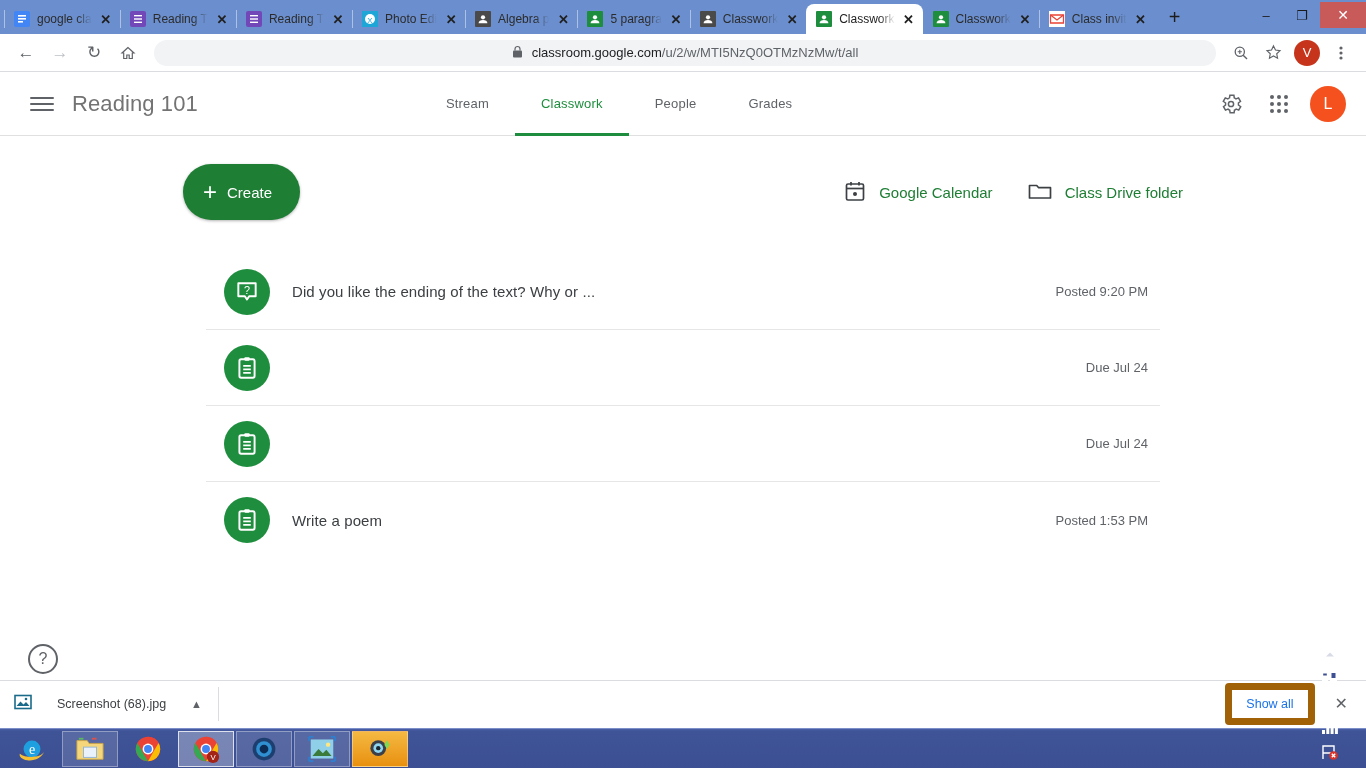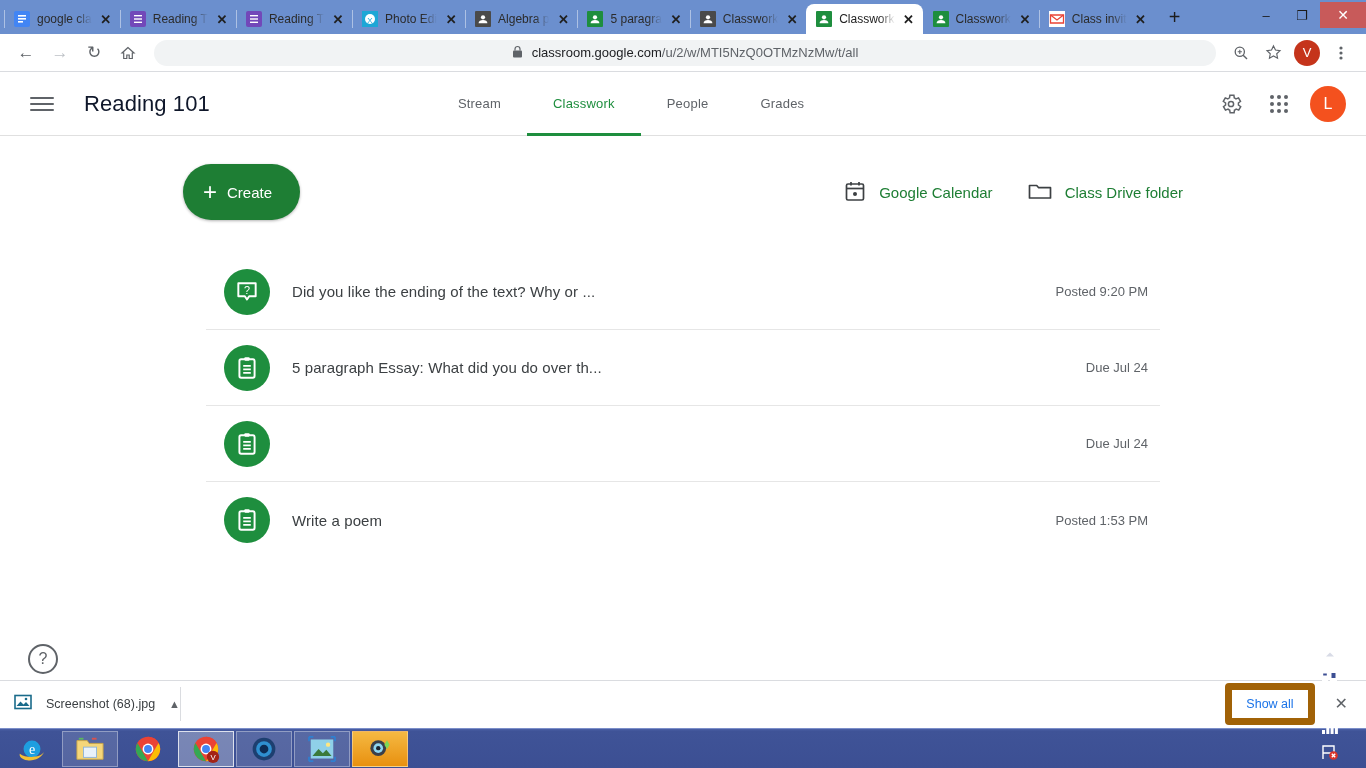--- a/index.html
+++ b/index.html
@@ -93,21 +93,21 @@
   
   .app { height: 654px; background: #fff; position: relative; overflow: hidden; }
 
   .gc-header {
     height: 64px; display: flex; align-items: center; padding: 0 20px;
     border-bottom: 1px solid #e0e0e0; position: relative;
   }
   .hamburger { width: 44px; height: 44px; display: flex; flex-direction: column;
                justify-content: center; gap: 4px; padding: 0 10px; }
   .hamburger span { display: block; height: 2px; background: #5f6368; border-radius: 1px; }
-  .class-title { font-size: 22px; color: #0f172a; margin-left: 20px; font-weight: 400; letter-spacing: .1px;}
+  .class-title { font-size: 22px; color: #737373; margin-left: 8px; font-weight: 400; letter-spacing: .1px;}
   .gc-tabs { display: flex; align-items: center; gap: 0; margin-left: 222px; height: 64px; }
   .gc-tab {
     padding: 0 26px; height: 64px; line-height: 64px; font-size: 13px; color: #5f6368;
     position: relative; letter-spacing: .2px;
   }
   .gc-tab.active { color: #1e8e3e; }
   .gc-tab.active::after {
     content: ""; position: absolute; left: 0; right: 0; bottom: 0; height: 3px; background: #1e8e3e;
   }
   .gc-actions { margin-left: auto; display: flex; align-items: center; gap: 14px; }
@@ -154,21 +154,21 @@
     width: 30px; height: 30px; border-radius: 50%; border: 2px solid #5f6368;
     color: #5f6368; display: flex; align-items: center; justify-content: center; font-size: 16px;
   }
 
   
   .shelf {
     position: absolute; left: 0; right: 0; bottom: 0; height: 46px; background: #fff;
     border-top: 1px solid #dadce0; display: flex; align-items: center; padding: 0 14px;
   }
   .dl-item {
-    display: flex; align-items: center; gap: 14px; 
+    display: flex; align-items: center; gap: 25px; padding-right: 16px;
     border-right: 1px solid #dadce0; height: 34px;
   }
   .dl-name { font-size: 12.5px; color: #3c4043; }
   .dl-caret { color: #5f6368; font-size: 11px; }
   .shelf-right { margin-left: auto; display: flex; align-items: center; gap: 16px; }
   .show-all {
     border: 7px solid #a16207; border-radius: 4px; padding: 7px 14px;
     font-size: 12.5px; color: #1a73e8; background: #fff;
   }
   .shelf-close { color: #5f6368; font-size: 16px; padding: 0 4px; }
@@ -461,21 +461,20 @@
         </div>
 
         <div class="item">
           <span class="item-icon">
             <svg width="26" height="26" viewBox="0 0 24 24">
                 <rect x="5" y="4" width="14" height="17" rx="1.6" fill="none" stroke="#fff" stroke-width="1.8"></rect>
                 <rect x="9.5" y="2" width="5" height="3.2" rx="1" fill="#fff"></rect>
                 <path d="M8.5 10h7M8.5 13.2h7M8.5 16.4h7" stroke="#fff" stroke-width="1.6"></path>
               </svg>
           </span>
-          <span class="item-title">5 paragraph Essay: What did you do over th...</span>
           <span class="item-meta">Due Jul 24</span>
         </div>
 
         <div class="item">
           <span class="item-icon">
             <svg width="26" height="26" viewBox="0 0 24 24">
                 <rect x="5" y="4" width="14" height="17" rx="1.6" fill="none" stroke="#fff" stroke-width="1.8"></rect>
                 <rect x="9.5" y="2" width="5" height="3.2" rx="1" fill="#fff"></rect>
                 <path d="M8.5 10h7M8.5 13.2h7M8.5 16.4h7" stroke="#fff" stroke-width="1.6"></path>
               </svg>

